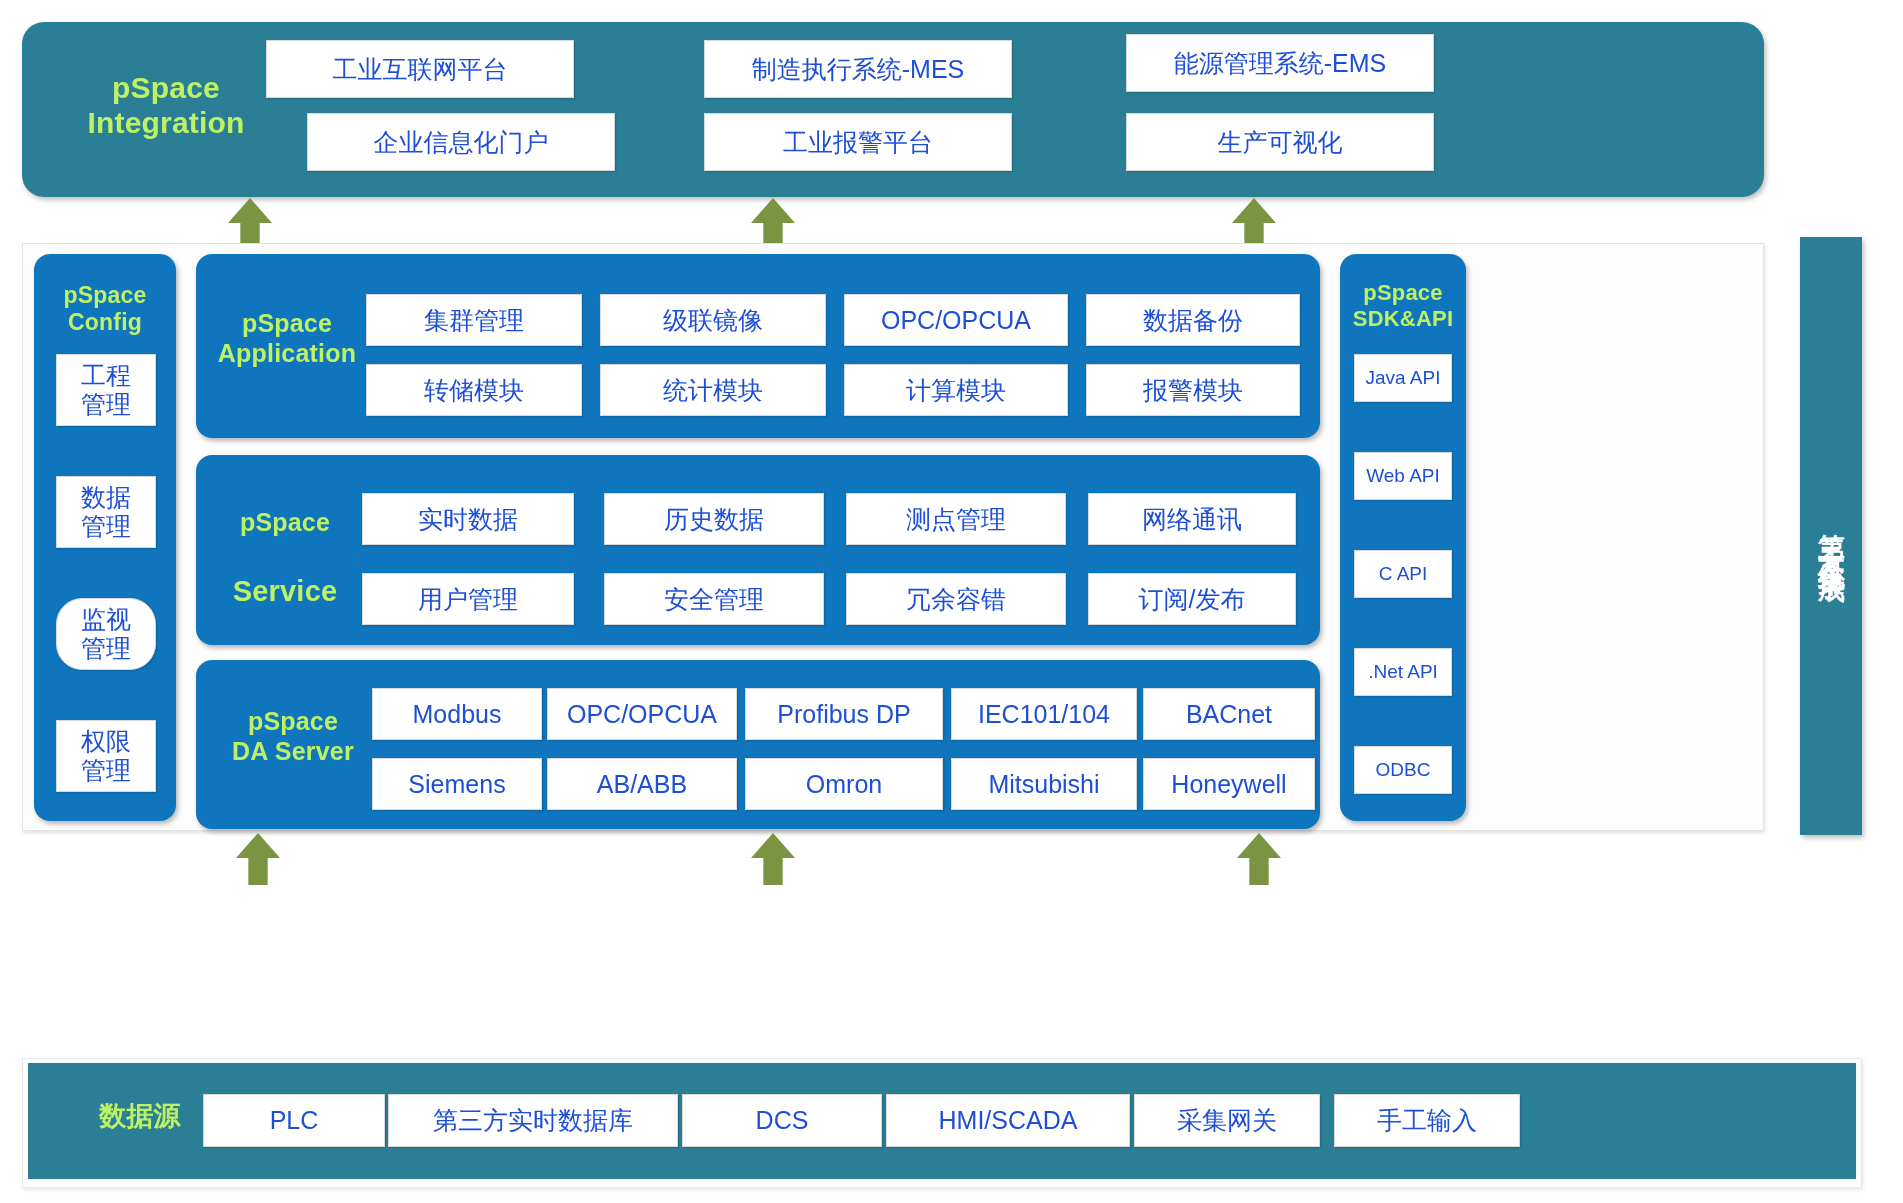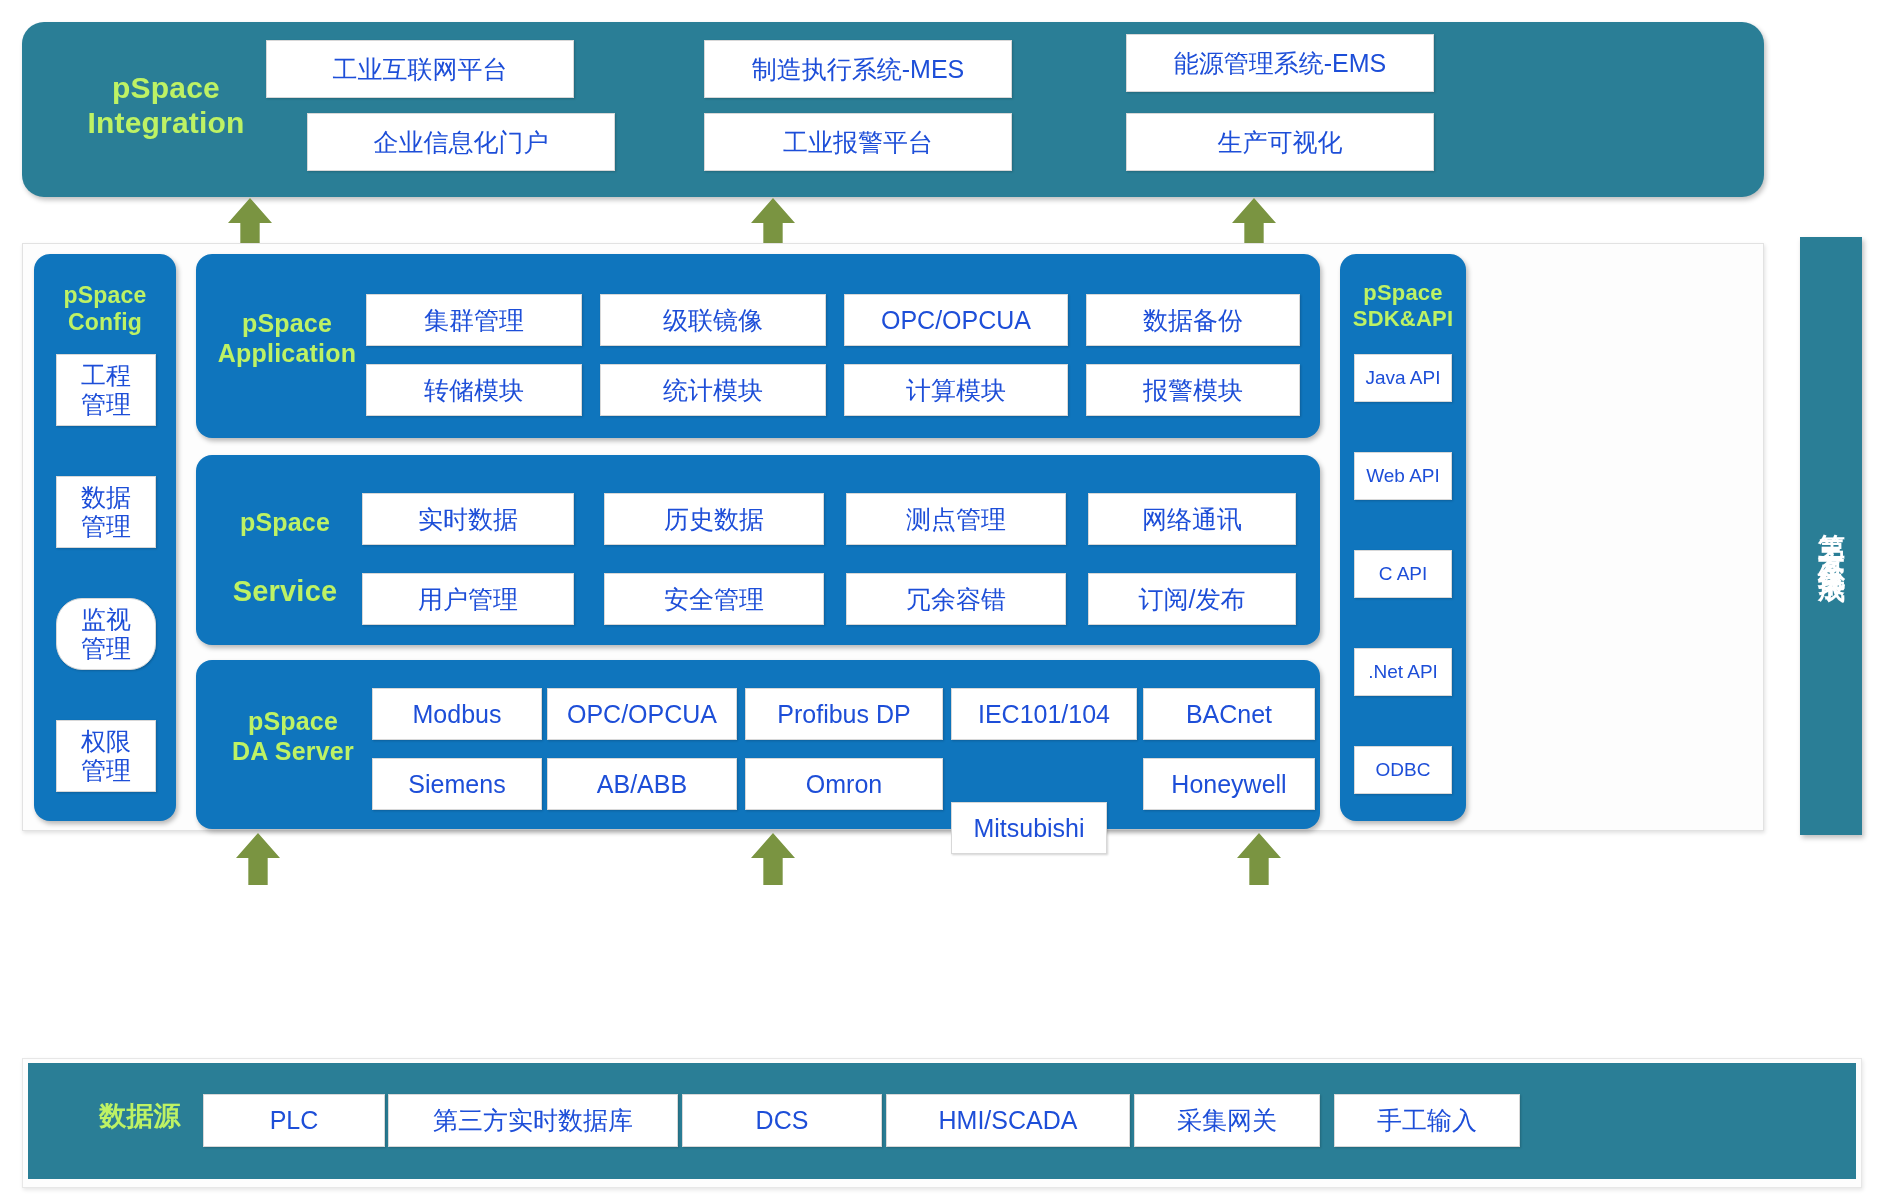--- a/index.html
+++ b/index.html
@@ -207,21 +207,21 @@
       <div>DA Server</div>
     </div>
     <div class="cell da-cell" style="left:176px;top:28px;width:170px;">Modbus</div>
     <div class="cell da-cell" style="left:351px;top:28px;width:190px;">OPC/OPCUA</div>
     <div class="cell da-cell" style="left:549px;top:28px;width:198px;">Profibus DP</div>
     <div class="cell da-cell" style="left:755px;top:28px;width:186px;">IEC101/104</div>
     <div class="cell da-cell" style="left:947px;top:28px;width:172px;">BACnet</div>
     <div class="cell da-cell" style="left:176px;top:98px;width:170px;">Siemens</div>
     <div class="cell da-cell" style="left:351px;top:98px;width:190px;">AB/ABB</div>
     <div class="cell da-cell" style="left:549px;top:98px;width:198px;">Omron</div>
-    <div class="cell da-cell" style="left:755px;top:98px;width:156px;margin-top:44px;">Mitsubishi</div>
+    <div class="cell da-cell" style="left:755px;top:98px;width:186px;">Mitsubishi</div>
     <div class="cell da-cell" style="left:947px;top:98px;width:172px;">Honeywell</div>
   </div>
 
   <div id="sdk" class="bluepanel">
     <div id="sdk-title" class="grouplabel">
       <div>pSpace</div>
       <div>SDK&amp;API</div>
     </div>
     <div class="cell sdk-cell" style="top:100px;">Java API</div>
     <div class="cell sdk-cell" style="top:198px;">Web API</div>

